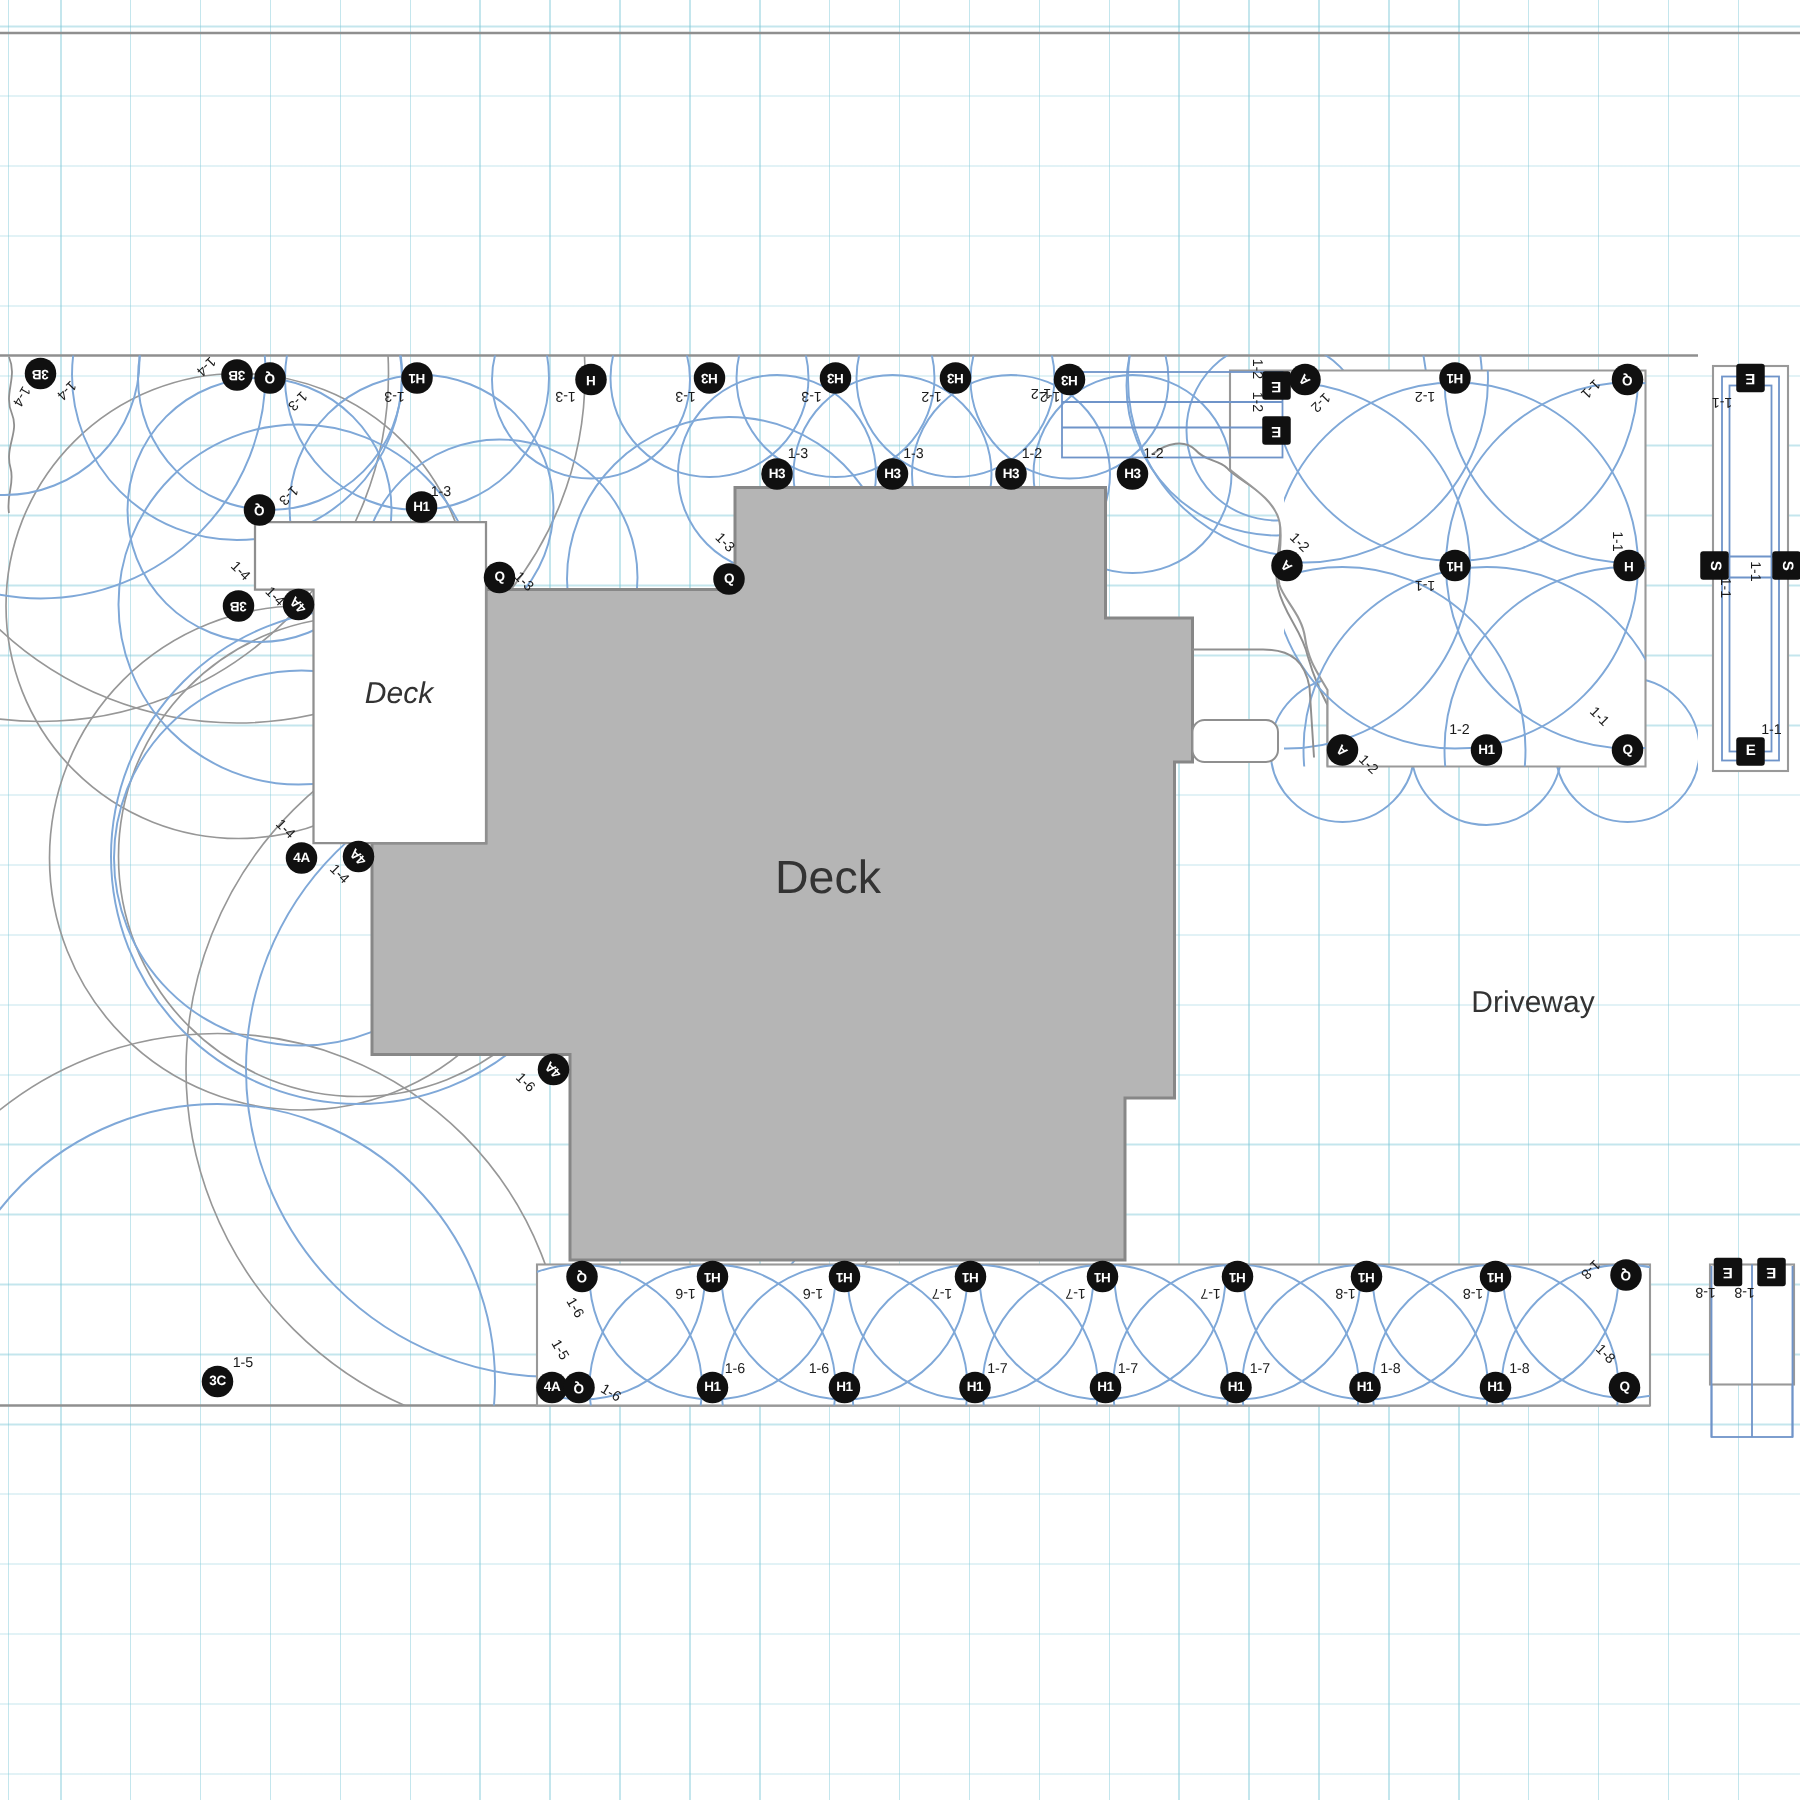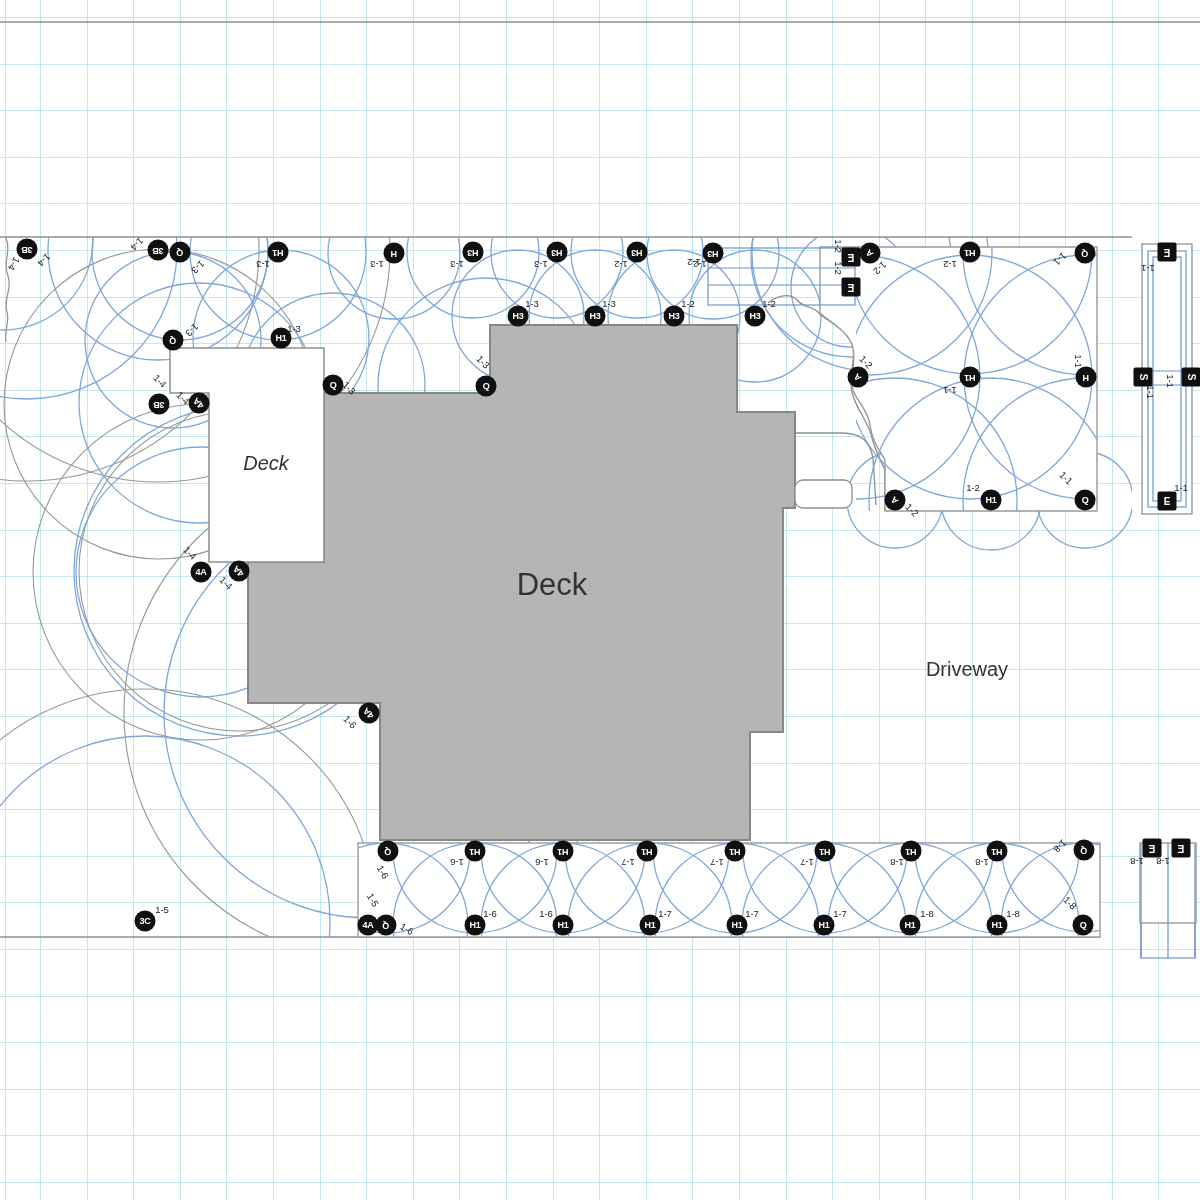--- a/index.html
+++ b/index.html
@@ -154,21 +154,21 @@
     <polygon points="490,325 737,325 737,412 795,412 795,508 783,508 783,732 750,732 750,840 380,840 380,703 248,703 248,562 324,562 324,393 490,393" fill="#b5b5b5" stroke="#878787" stroke-width="2"></polygon>
 
     <path d="M170,348 H324 V562 H209 V393 H170 Z" fill="#ffffff" stroke="#8f8f8f" stroke-width="1.5"></path>
 
     <path d="M795,433 L842,433 C862,433 870,442 873,458 L876,505" fill="none" stroke="#8f8f8f" stroke-width="1.3"></path>
     <rect x="795" y="480" width="57" height="28" rx="8" fill="#ffffff" stroke="#8f8f8f" stroke-width="1.3"></rect>
   </svg>
 
   <div class="arealabel" id="house-label" style="left:552px;top:585px;">Deck</div>
   <div class="arealabel" id="deck-label" style="left:266px;top:463px;">Deck</div>
-  <div class="arealabel" id="driveway-label" style="left:967px;top:669px;">Driveway</div>
+  <div class="arealabel" id="driveway-label" style="left:1022px;top:669px;">Driveway</div>
 
   <div id="markers-layer">
       <div class="marker" style="left: 27px; top: 249px; transform: translate(-50%, -50%) rotate(180deg);">3B</div>
       <div class="marker" style="left: 158px; top: 250px; transform: translate(-50%, -50%) rotate(180deg);">3B</div>
       <div class="marker" style="left: 180px; top: 252px; transform: translate(-50%, -50%) rotate(180deg);">Q</div>
       <div class="marker" style="left: 278px; top: 252px; transform: translate(-50%, -50%) rotate(180deg);">H1</div>
       <div class="marker" style="left: 394px; top: 253px; transform: translate(-50%, -50%) rotate(180deg);">H</div>
       <div class="marker" style="left: 473px; top: 252px; transform: translate(-50%, -50%) rotate(180deg);">H3</div>
       <div class="marker" style="left: 557px; top: 252px; transform: translate(-50%, -50%) rotate(180deg);">H3</div>
       <div class="marker" style="left: 637px; top: 252px; transform: translate(-50%, -50%) rotate(180deg);">H3</div>

